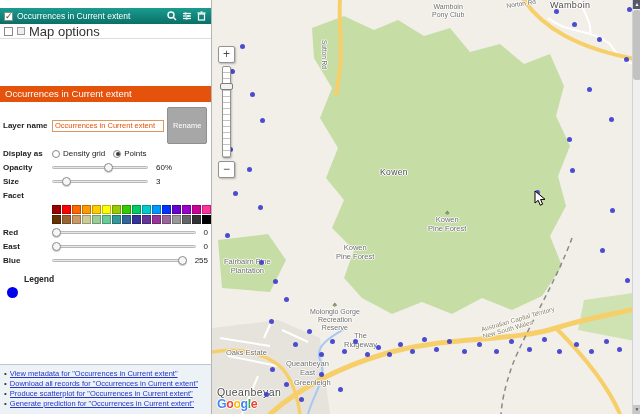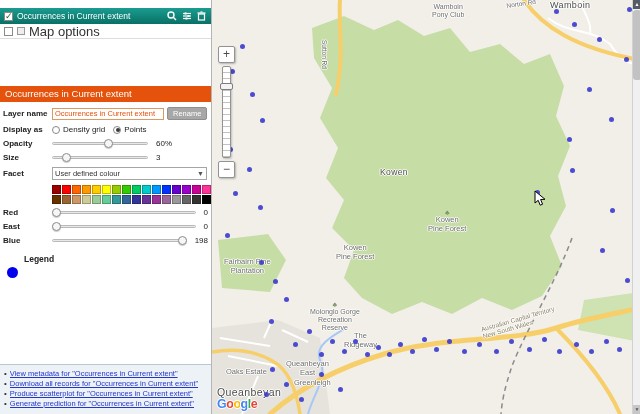--- a/index.html
+++ b/index.html
@@ -22,21 +22,21 @@
   .map-options-row { height:15px; border-bottom:1px solid #ddd; display:flex; align-items:center; gap:4px; padding:0 4px; }
   .map-options-row .lbl { font-size:13px; color:#333; }
   .layers-glyph { width:8px; height:8px; border:1px solid #999; background:#eee; flex:none; }
 
   .panel-title { margin-top:47px; height:16px; background:#e4520c; color:#fff; font-size:9.5px; line-height:16px; padding-left:5px; white-space:nowrap; }
 
   .form { padding:5px 3px 0 3px; font-size:8px; color:#222; }
   .frow { display:flex; align-items:center; margin-bottom:5px; }
   .flabel { width:49px; font-weight:bold; flex:none; font-size:8px; color:#222; }
   .name-input { width:112px; height:12px; border:1px solid #dd9a60; font-size:7.5px; color:#e4520c; padding:0 2px; }
-  .btn-rename { margin-left:3px; background:#a7a7a7; color:#fff; border:1px solid #8f8f8f; border-radius:2px; font-size:7.5px; padding:1px 5px; cursor:pointer; }
+  .btn-rename { margin-left:3px; background:#a7a7a7; color:#fff; border:1px solid #8f8f8f; border-radius:2px; font-size:7.5px; padding:13px 5px; cursor:pointer; }
   .radio-opt { display:flex; align-items:center; gap:3px; margin-right:8px; cursor:pointer; }
   .radio { width:8px; height:8px; border:1px solid #888; border-radius:50%; background:#fff; position:relative; flex:none; }
   .radio.on:after { content:""; position:absolute; left:1.5px; top:1.5px; width:4px; height:4px; border-radius:50%; background:#3a3a3a; }
   .slider { position:relative; height:9px; }
   .slider.small { width:96px; }
   .slider.wide { width:150px; }
   .slider .track { position:absolute; left:0; right:0; top:3px; height:3px; background:#e8e8e8; border:1px solid #b9b9b9; border-radius:2px; }
   .slider .handle { position:absolute; top:0; width:9px; height:9px; background:#f6f6f6; border:1px solid #8d8d8d; border-radius:50%; cursor:pointer; box-shadow:0 1px 1px rgba(0,0,0,.2); }
   .sval { margin-left:8px; font-size:8px; color:#222; }
   .facet-select { width:155px; height:13px; border:1px solid #a5a5a5; background:#fff; display:flex; align-items:center; font-size:7.5px; color:#333; padding:0 2px; cursor:pointer; }
@@ -157,24 +157,20 @@
         <span class="flabel">Size</span>
         <span class="slider small">
           <span class="track"></span>
             <span class="handle" style="left: calc(12% - 1.08px);"></span>
         </span>
         <span class="sval">3</span>
       </div>
 
       <div class="frow">
         <span class="flabel">Facet</span>
-        <span class="facet-select">
-          <span>User defined colour</span>
-          <span class="arrow">▼</span>
-        </span>
       </div>
 
       <div class="swatch-grid">
           <div class="swatch" style="background: rgb(153, 0, 0);"></div>
           <div class="swatch" style="background: rgb(255, 0, 0);"></div>
           <div class="swatch" style="background: rgb(255, 102, 0);"></div>
           <div class="swatch" style="background: rgb(255, 153, 0);"></div>
           <div class="swatch" style="background: rgb(255, 204, 0);"></div>
           <div class="swatch" style="background: rgb(255, 255, 0);"></div>
           <div class="swatch" style="background: rgb(153, 204, 0);"></div>
@@ -222,21 +218,21 @@
         </span>
         <span class="sval">0</span>
       </div>
 
       <div class="frow">
         <span class="flabel">Blue</span>
         <span class="slider wide">
           <span class="track"></span>
             <span class="handle" style="left: calc(100% - 9px);"></span>
         </span>
-        <span class="sval">198</span>
+        <span class="sval">255</span>
       </div>
 
 
       <div class="legend-label">Legend</div>
       <div class="legend-dot" style="background: rgb(0, 0, 238);"></div>
     </div>
 
     <div class="links-panel">
         <div class="linkrow">
           <span class="bullet">•</span>
@@ -305,21 +301,21 @@
         <div class="mlabel" style="left: 12px; top: 258px; font-size: 7.5px;"><div>Fairbairn Pine
 Plantation</div></div>
         <div class="mlabel" style="left: 98px; top: 302px; font-size: 7px;"><div class="tree">♣</div><div>Molonglo Gorge
 Recreation
 Reserve</div></div>
         <div class="mlabel" style="left: 132px; top: 332px; font-size: 7.5px;"><div>The
 Ridgeway</div></div>
         <div class="mlabel" style="left: 74px; top: 360px; font-size: 7.5px;"><div>Queanbeyan
 East</div></div>
         <div class="mlabel" style="left: 82px; top: 379px; font-size: 7.5px;"><div>Greenleigh</div></div>
-        <div class="mlabel" style="left: 14px; top: 368px; font-size: 7.5px;"><div>Oaks Estate</div></div>
+        <div class="mlabel" style="left: 14px; top: 349px; font-size: 7.5px;"><div>Oaks Estate</div></div>
         <div class="mlabel admin" style="left: 268px; top: 326px; font-size: 6.5px; transform: rotate(-16deg); transform-origin: left top;"><div>Australian Capital Territory
 New South Wales</div></div>
         <div class="mlabel town" style="left: 5px; top: 386px; font-size: 10.5px;"><div>Queanbeyan</div></div>
       </div>
     <div>
         <div class="occ" style="left: 30px; top: 46px; background: rgb(58, 58, 205);"></div>
         <div class="occ" style="left: 20px; top: 71px; background: rgb(58, 58, 205);"></div>
         <div class="occ" style="left: 40px; top: 94px; background: rgb(58, 58, 205);"></div>
         <div class="occ" style="left: 50px; top: 120px; background: rgb(58, 58, 205);"></div>
         <div class="occ" style="left: 18px; top: 149px; background: rgb(58, 58, 205);"></div>

